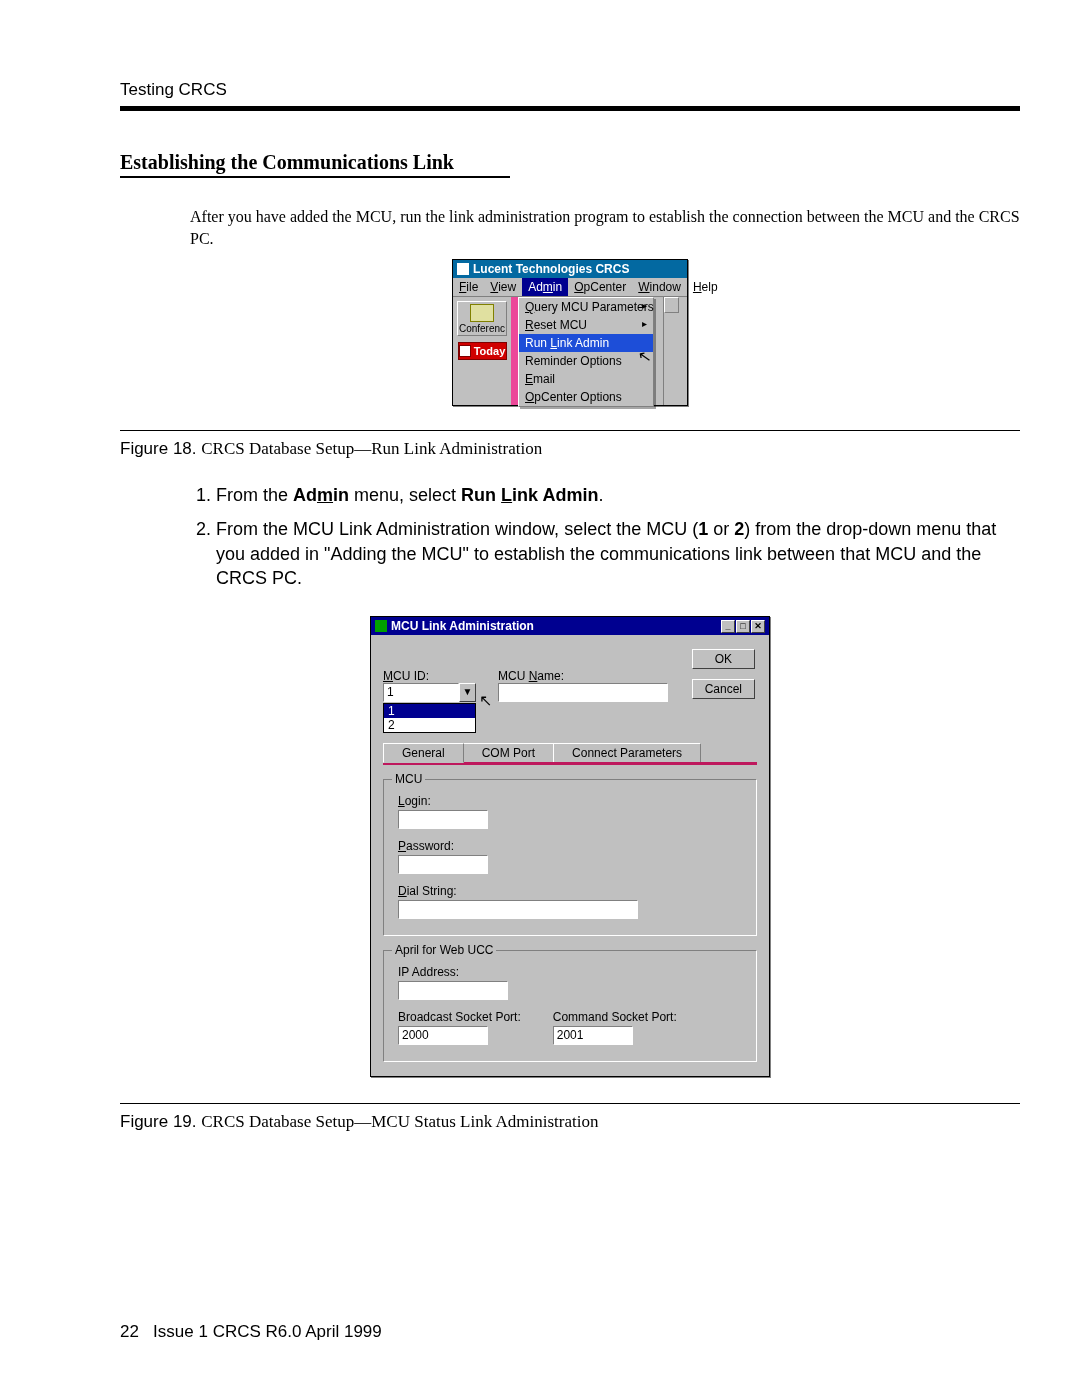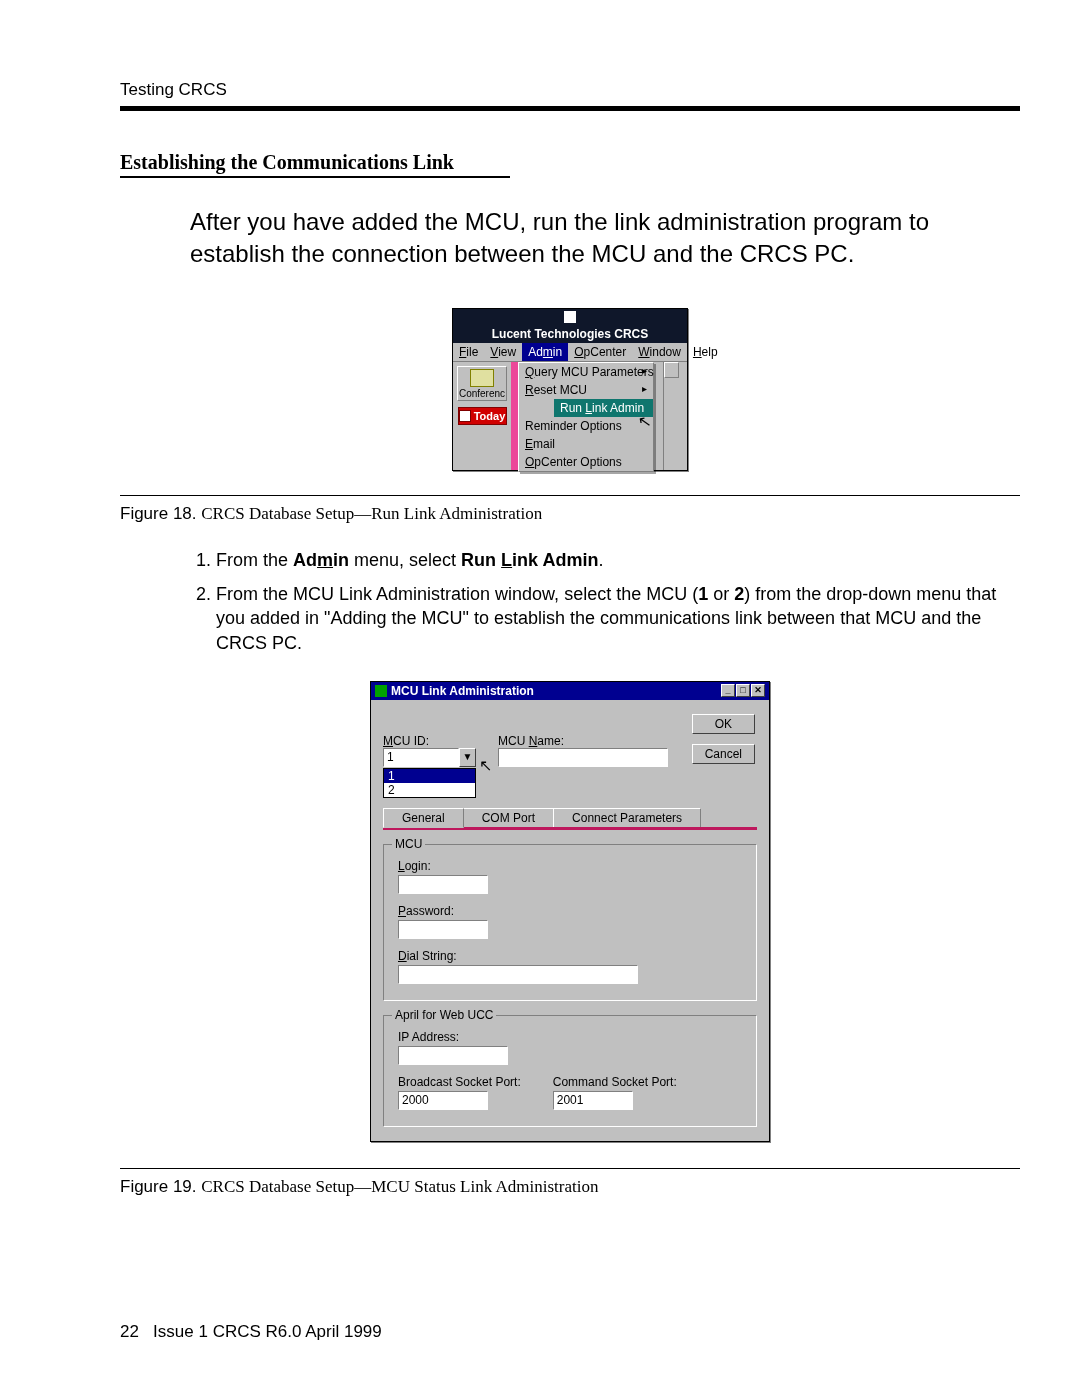--- a/index.html
+++ b/index.html
@@ -34,24 +34,24 @@
     margin-bottom: 2px;
   }
   .section-rule {
     width: 390px;
     height: 2px;
     background: #000;
     margin-bottom: 28px;
   }
   .body-text {
     margin-left: 70px;
-    font-family: Liberation Sans, sans-serif;
-    font-size: 24px;
+    font-family: Liberation Serif, serif;
+    font-size: 16px;
     line-height: 1.35;
-    margin-bottom: 37px;
+    margin-bottom: 10px;
   }
   .fig-rule {
     height: 1px;
     background: #000;
     margin: 0 0 8px 0;
   }
   .fig-block { margin-bottom: 24px; }
   .figure-caption {
     font-family: "Times New Roman", Times, serif;
     font-size: 17px;
@@ -80,29 +80,28 @@
   
   .fig18-wrap {
     display: flex;
     justify-content: center;
     margin-bottom: 24px;
   }
   .fig18 {
     width: 236px;
   }
   .titlebar {
-    background: #0f172a;
+    background: #0369a1;
     color: #fff;
     font-weight: bold;
     padding: 2px 4px;
     display: flex;
     align-items: center;
     gap: 4px;
     font-size: 12px;
-    flex-direction: column;
   }
   .titlebar .tb-icon {
     width: 12px; height: 12px;
     background: #fff;
     display: inline-block;
   }
   .menubar {
     display: flex;
     background: #c0c0c0;
     border-bottom: 1px solid #808080;
@@ -179,23 +178,22 @@
     position: relative;
   }
   .dropdown .ditem.sub::after {
     content: "▸";
     position: absolute;
     right: 6px;
     top: 2px;
     font-size: 10px;
   }
   .dropdown .ditem.sel {
-    background: #0f766e;
+    background: #1d4ed8;
     color: #fff;
-    margin-left: 35px;
   }
   .cursor18 {
     position: absolute;
     left: 185px; top: 50px;
     font-size: 16px;
     color: #000;
     transform: rotate(-10deg);
   }
   .side-vr {
     position: absolute;

